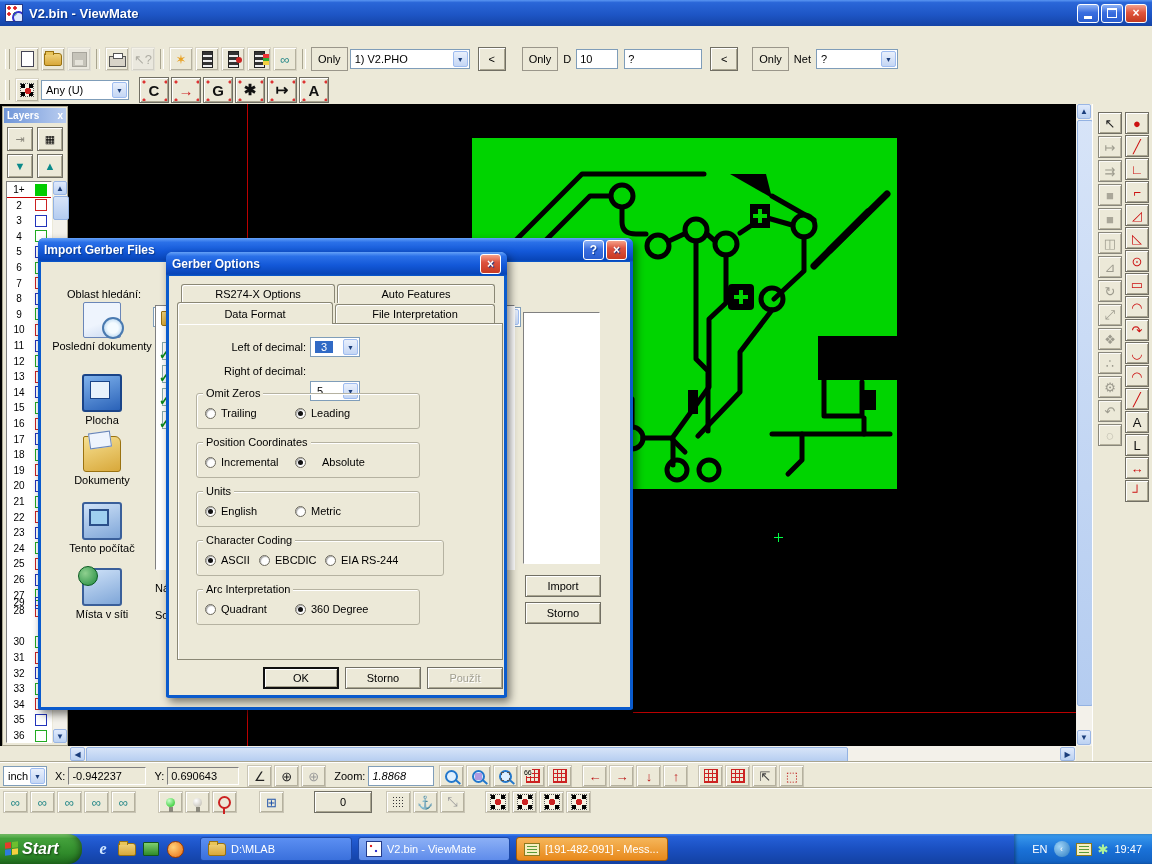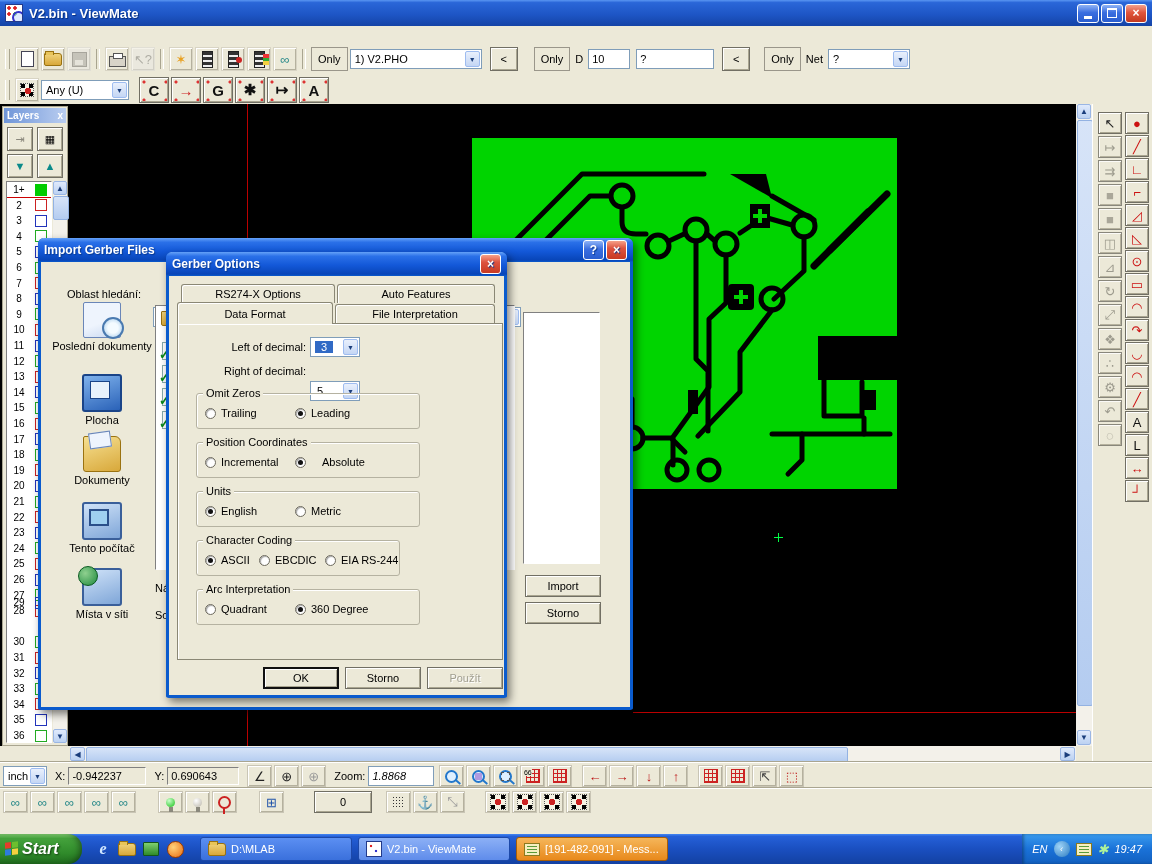--- a/index.html
+++ b/index.html
@@ -131,22 +131,22 @@
   .startbtn{width:82px;height:30px;border-radius:0 14px 14px 0;display:flex;align-items:center;padding-left:22px;box-sizing:border-box;
     background:linear-gradient(180deg,#7cc96c 0%,#44a23c 15%,#2f8a2a 65%,#1f6a1d 100%);
     color:#fff;font-weight:bold;font-style:italic;font-size:16px;text-shadow:1px 1px 2px #14400f;box-shadow:inset -5px 0 7px -3px rgba(0,0,0,.45);}
   .startflag{position:absolute;left:5px;top:8px;width:13px;height:13px;transform:skewY(-6deg);
     display:grid;grid-template-columns:6px 6px;grid-template-rows:6px 6px;gap:1px;}
   .startflag span{display:block;}
   .task{height:24px;border-radius:3px;border:1px solid #1c48a8;display:flex;align-items:center;gap:5px;padding:0 7px;box-sizing:border-box;
     background:linear-gradient(180deg,#5b8ff2,#3a70dc);color:#fff;font-size:11px;white-space:nowrap;overflow:hidden;}
   .task.active{background:linear-gradient(180deg,#8cb0f6,#5f8ceb);}
   .task.alert{background:linear-gradient(180deg,#f5b65a,#e8891c);border-color:#a85e06;}
-  .tray{margin-left:auto;height:30px;display:flex;align-items:center;gap:6px;padding:0 10px 0 10px;
-    background:linear-gradient(180deg,#3a9bee 0%,#1a72d8 50%,#1260c0 100%);box-shadow:inset 2px 0 3px rgba(0,0,0,.3);color:#fff;font-style:italic;}
+  .tray{margin-left:auto;height:30px;display:flex;align-items:center;gap:6px;padding:0 10px 0 18px;
+    background:linear-gradient(180deg,#3a9bee 0%,#1a72d8 50%,#1260c0 100%);box-shadow:inset 2px 0 3px rgba(0,0,0,.3);color:#fff;}
   .qicon{width:18px;height:18px;display:flex;align-items:center;justify-content:center;}
   
   .i-page{width:11px;height:14px;background:#fff;border:1px solid #445;}
   .i-folder{width:16px;height:11px;background:linear-gradient(#f0d27a,#d8a83a);border:1px solid #9a7210;border-radius:1px 3px 2px 2px;position:relative;}
   .i-folder::before{content:"";position:absolute;left:0;top:-3px;width:7px;height:3px;background:#e8c45a;border:1px solid #9a7210;border-bottom:none;}
   .i-disk{width:13px;height:13px;background:#9a968a;border:1px solid #555;position:relative;}
   .i-disk::after{content:"";position:absolute;left:2px;bottom:1px;width:8px;height:5px;background:#ddd;}
   .i-printer{width:15px;height:9px;background:#d8d4c8;border:1px solid #555;position:relative;margin-top:4px;}
   .i-printer::before{content:"";position:absolute;left:3px;top:-4px;width:8px;height:4px;background:#fff;border:1px solid #555;}
   .i-film{width:9px;height:15px;background:repeating-linear-gradient(180deg,#333 0 3px,#eee 3px 5px);border:1px solid #222;position:relative;}
@@ -235,21 +235,21 @@
         </div>
         <div class="tbtn">
           <span class="i-film i-dotmulti"></span>
         </div>
         <div class="tbtn">
           <span class="glyph" style="color: rgb(42, 138, 138); font-size: 13px;">∞</span>
         </div>
       </span>
     <div class="tsep"></div>
     <div class="flatbtn">Only</div>
-    <div class="combo" style="width:132px;">
+    <div class="combo" style="width:120px;">
       <span>1) V2.PHO</span>
         <span class="arr">▼</span>
     </div>
     <div class="raised" style="width:26px;margin-left:6px;">&lt;</div>
     <div class="flatbtn" style="margin-left:14px;">Only</div>
     <div class="slabel">D</div>
     <div class="tinput" style="width:34px;">10</div>
     <div class="tinput" style="width:70px;margin-left:4px;">?</div>
     <div class="raised" style="width:26px;margin-left:6px;">&lt;</div>
     <div class="flatbtn" style="margin-left:12px;">Only</div>
@@ -675,21 +675,21 @@
           </div><div class="group" style="left: 18px; top: 167px; width: 224px; height: 36px;">
             <span class="group-label">Units</span>
             <span class="ropt" style="left: 8px; top: 13px;">
               <span class="radio sel"></span>
               <span>English</span>
             </span>
             <span class="ropt" style="left: 98px; top: 13px;">
               <span class="radio"></span>
               <span>Metric</span>
             </span>
-          </div><div class="group" style="left: 18px; top: 216px; width: 204px; height: 36px;">
+          </div><div class="group" style="left: 18px; top: 216px; width: 248px; height: 36px;">
             <span class="group-label">Character Coding</span>
             <span class="ropt" style="left: 8px; top: 13px;">
               <span class="radio sel"></span>
               <span>ASCII</span>
             </span>
             <span class="ropt" style="left: 62px; top: 13px;">
               <span class="radio"></span>
               <span>EBCDIC</span>
             </span>
             <span class="ropt" style="left: 128px; top: 13px;">

